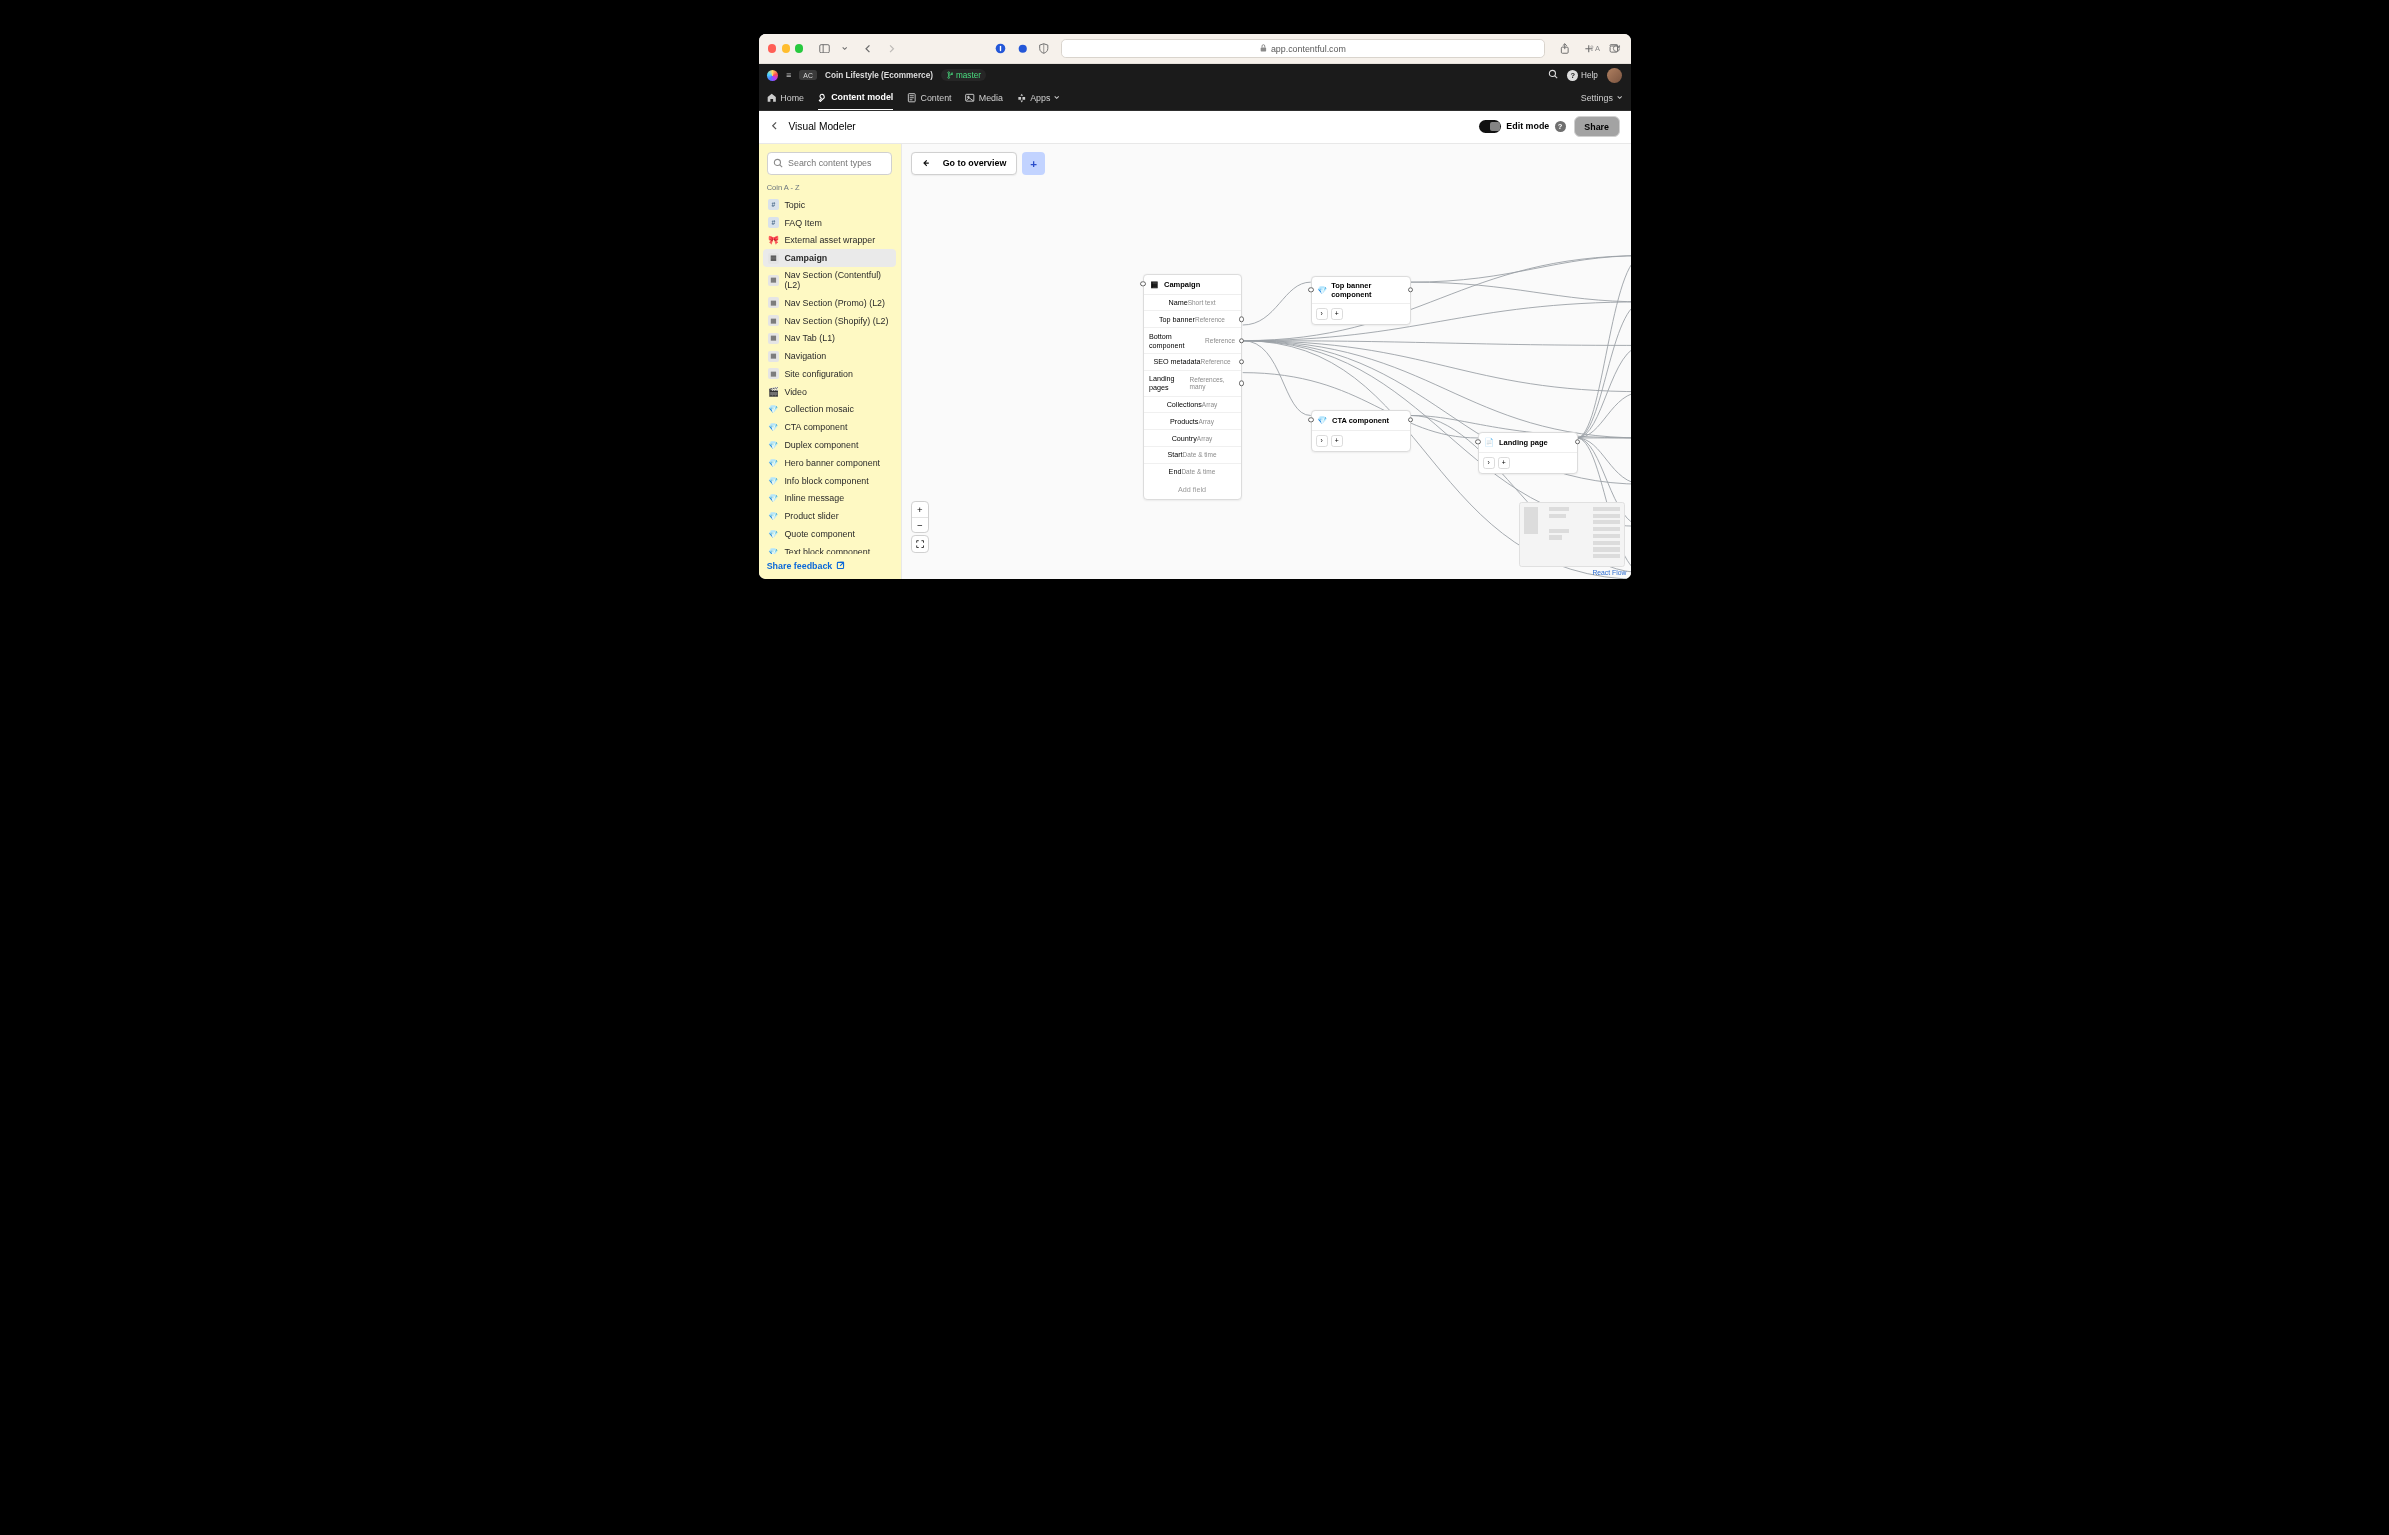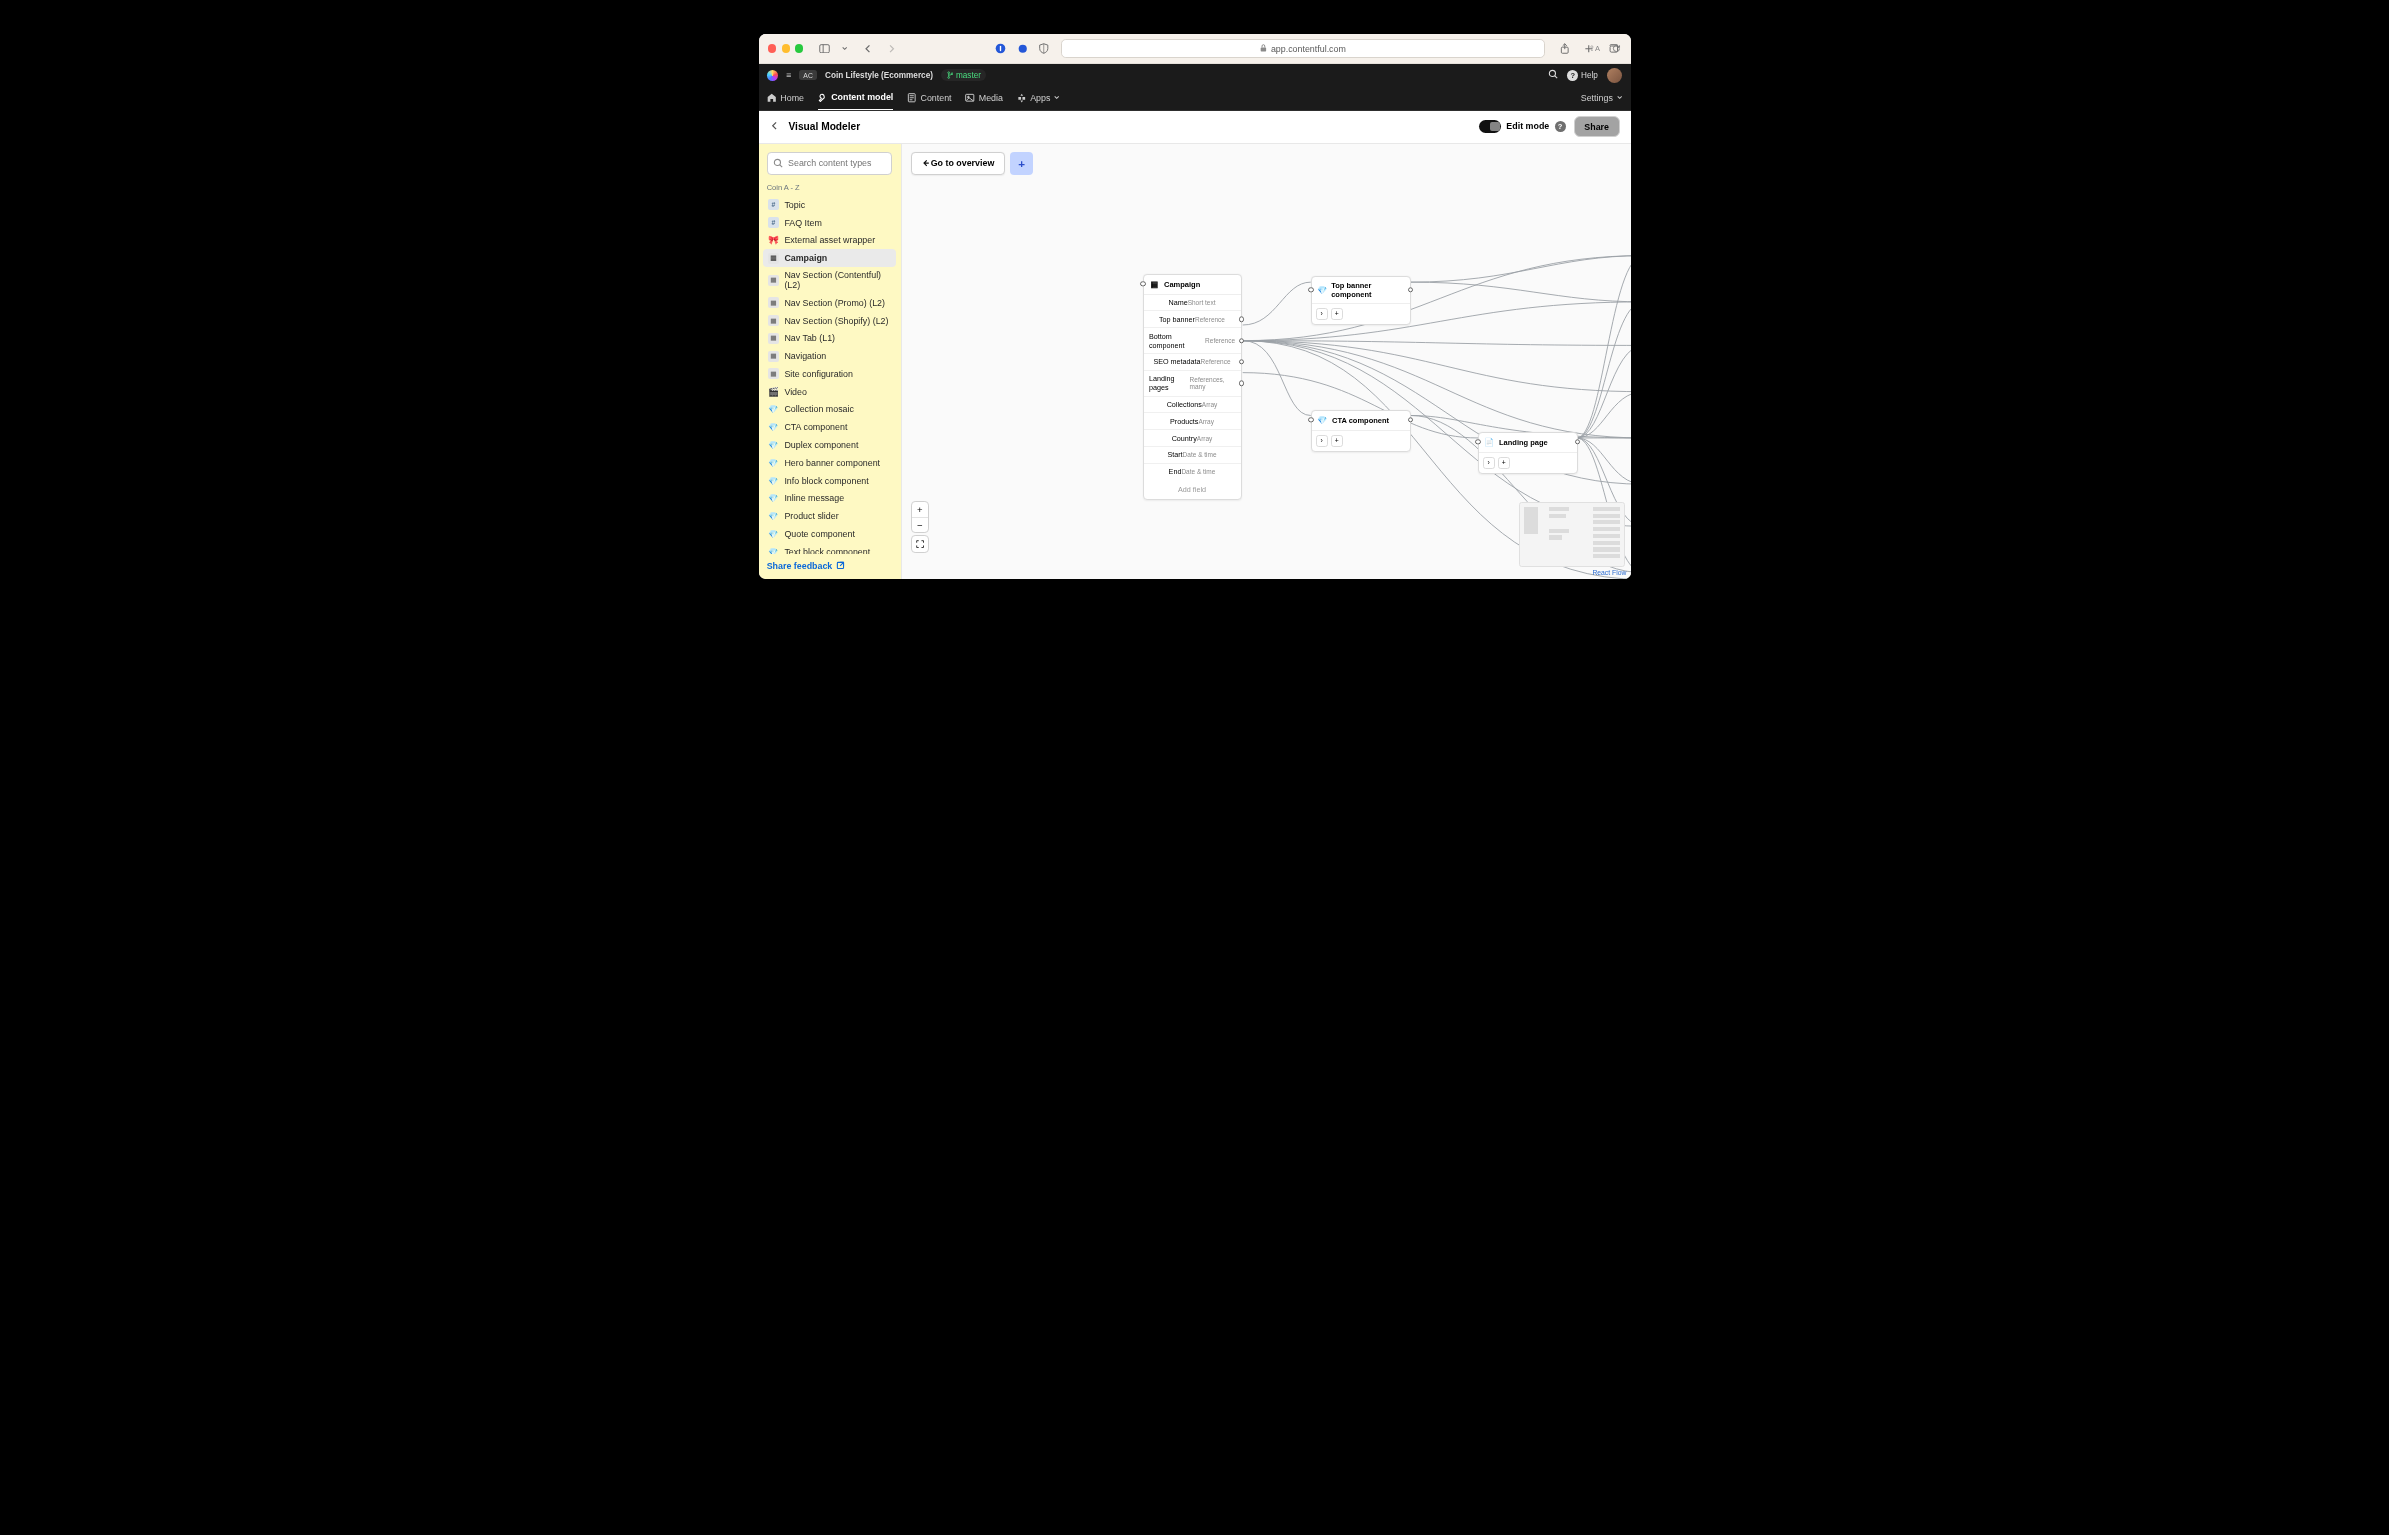--- a/index.html
+++ b/index.html
@@ -30,21 +30,21 @@
 
 
 .navbar { height: 24.5px; background: #1b1b1b; display: flex; align-items: center; padding: 0 8.2px; gap: 13.6px; color: #d0d0d0; font-size: 8.9px; border-bottom: 0.7px solid #2e2e2e; }
 .navbar .item { display: flex; align-items: center; gap: 4.1px; height: 100%; cursor: pointer; }
 .navbar .item.active { color: #fff; font-weight: 600; border-bottom: 1.4px solid #fff; }
 .navbar .right { margin-left: auto; }
 
 
 .page-header { height: 33px; display: flex; align-items: center; padding: 0 11px; border-bottom: 0.7px solid #e8e8e8; gap: 9.5px; background: #fff; }
 .page-header .back { color:#555; }
-.page-header .title { font-weight: 700; font-size: 10.2px; }
+.page-header .title { font-weight: 400; font-size: 10.2px; }
 .page-header .right { margin-left: auto; display: flex; align-items: center; gap: 8.2px; }
 .toggle { width: 22px; height: 12.3px; background: #111; border-radius: 6.8px; position: relative; display: inline-block; }
 .toggle::after { content:""; position:absolute; right:1.4px; top:1.4px; width:9.5px; height:9.5px; background:#848484; border-radius: 2px; display:flex; align-items: center; justify-content:center; color:#fff; font-size:6.8px; }
 .toggle-x { position:absolute; right:2.7px; top:0.7px; color:#fff; font-size:7.5px; font-weight:700; }
 .edit-mode { display:flex;align-items:center;gap:5.4px; font-size:8.9px; font-weight:600; }
 .help-circle { width:11px;height:11px;border-radius:50%;background:#6f6f6f;color:#fff;display:inline-flex;align-items:center;justify-content:center;font-size:7.5px;font-weight:700;}
 .share-btn { border:0.7px solid #d0d0d0; border-radius:6px; padding:4.1px 9.5px; font-size:8.9px; font-weight:600; background:#a3a3a3; cursor:pointer; }
 
 
 .content { flex: 1; display: flex; overflow: hidden; position: relative; }
@@ -58,21 +58,21 @@
 .sort-label { font-size: 7.5px; color:#68737d; padding: 0 8.2px 4.1px; }
 .ct-list { flex:1; overflow:auto; padding: 0 4.1px 5.4px 4.1px; }
 .ct-item { display:flex; align-items:center; gap:5.4px; padding: 3.4px 5.4px; border-radius:4.1px; cursor:pointer; font-size:8.9px; color:#2a2a2a; }
 .ct-item.selected { background:#eaeaea; font-weight:600; }
 .ct-icon { width:11px; height:11px; display:inline-flex; align-items:center; justify-content:center; font-size:8.2px; }
 .feedback { padding: 6.8px 8.2px 8.2px; font-size: 8.9px; font-weight:600; color:#0b68d9; display:flex;align-items:center;gap:4.1px;}
 
 
 .canvas { flex:1; position:relative; background: #fafafa; background-image: radial-gradient(circle, #e2e2e2 0.6px, transparent 0.6px); background-size: 9.5px 9.5px; overflow:hidden; }
 .canvas-toolbar { position:absolute; top:8.2px; left:9.5px; display:flex; gap:5.4px; z-index:5; }
-.pill-btn { height:23px; padding:0 9.5px; background:#fff; border:0.7px solid #d0d0d0; border-radius:4.1px; display:inline-flex;align-items:center;gap:1px;font-size:8.9px;font-weight:600;cursor:pointer;box-shadow:0 0.7px 1.4px rgba(0,0,0,.06);}
+.pill-btn { height:23px; padding:0 9.5px; background:#fff; border:0.7px solid #d0d0d0; border-radius:4.1px; display:inline-flex;align-items:center;gap:13px;font-size:8.9px;font-weight:600;cursor:pointer;box-shadow:0 0.7px 1.4px rgba(0,0,0,.06);}
 .plus-btn { width:23px;height:23px; background:#c2d3ff; border-radius:4.1px; display:inline-flex;align-items:center;justify-content:center;color:#2a4dca;font-size:11.6px;font-weight:700;cursor:pointer; border:none;}
 
 .zoom-ctrl { position:absolute; left:9.5px; bottom:46px; width:17.7px; background:#fff;border:0.7px solid #d0d0d0;border-radius:4.1px;display:flex;flex-direction:column;overflow:hidden;z-index:5;}
 .zoom-ctrl div { height:15px; display:flex;align-items:center;justify-content:center;font-size:9.5px;cursor:pointer; }
 .zoom-ctrl div + div { border-top:0.7px solid #e3e3e3; }
 .fit-ctrl { position:absolute; left:9.5px; bottom:26px; width:17.7px;height:17.7px;background:#fff;border:0.7px solid #d0d0d0;border-radius:4.1px;display:flex;align-items:center;justify-content:center;z-index:5;cursor:pointer;}
 
 .reactflow-attr { position:absolute; right:4.1px; bottom:2.7px; font-size:6.8px; color:#2b6cd0; z-index:5;}
 .minimap { position:absolute; right:5.4px; bottom:12.3px; width:106px; height:65px; background:#f4f4f4; border:0.7px solid #e0e0e0; border-radius:2.7px; z-index:5; padding:4.1px; }
 .minimap .mm-row { height:4.1px; background:#dcdcdc; margin-bottom:2.7px; }

